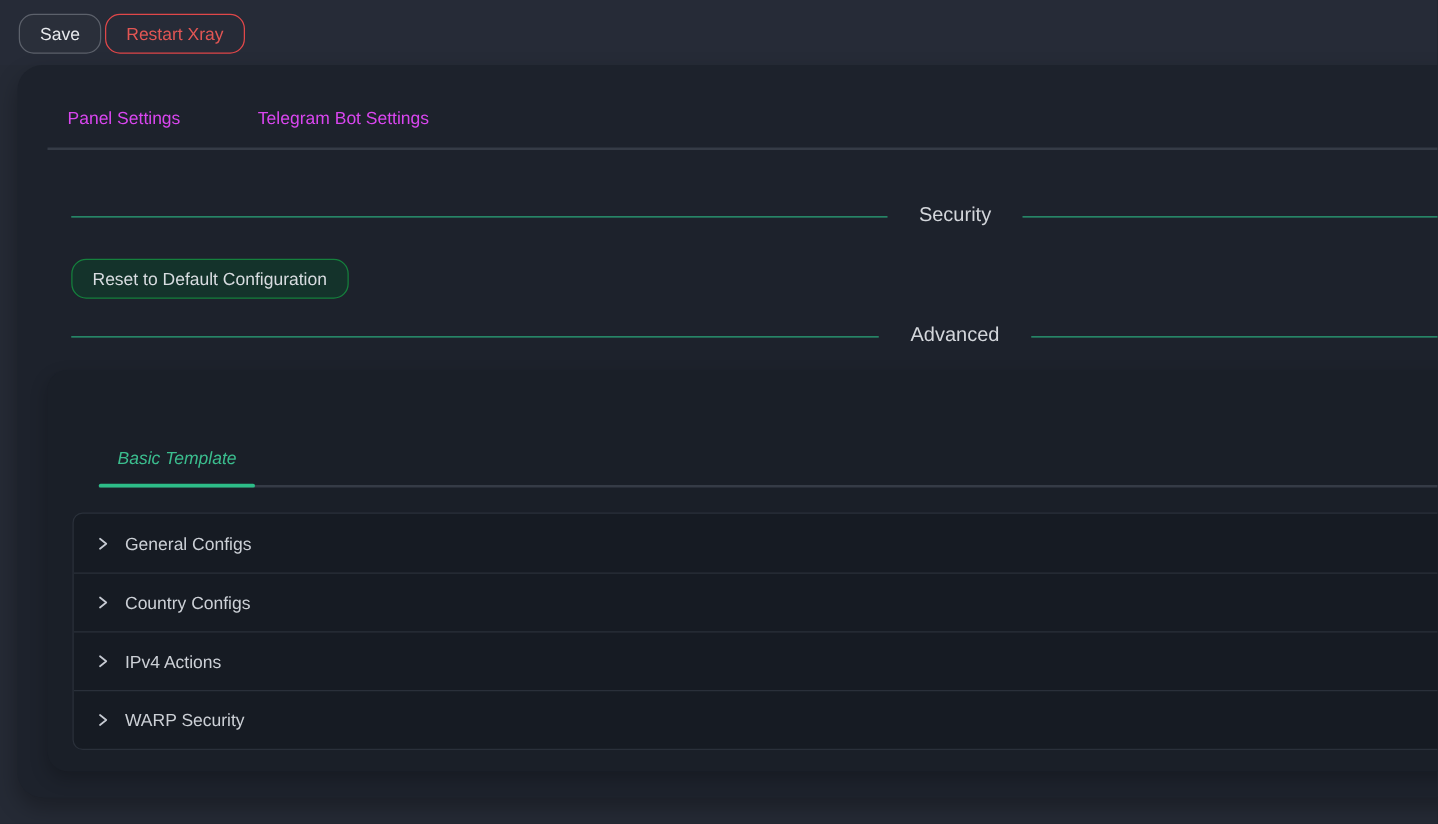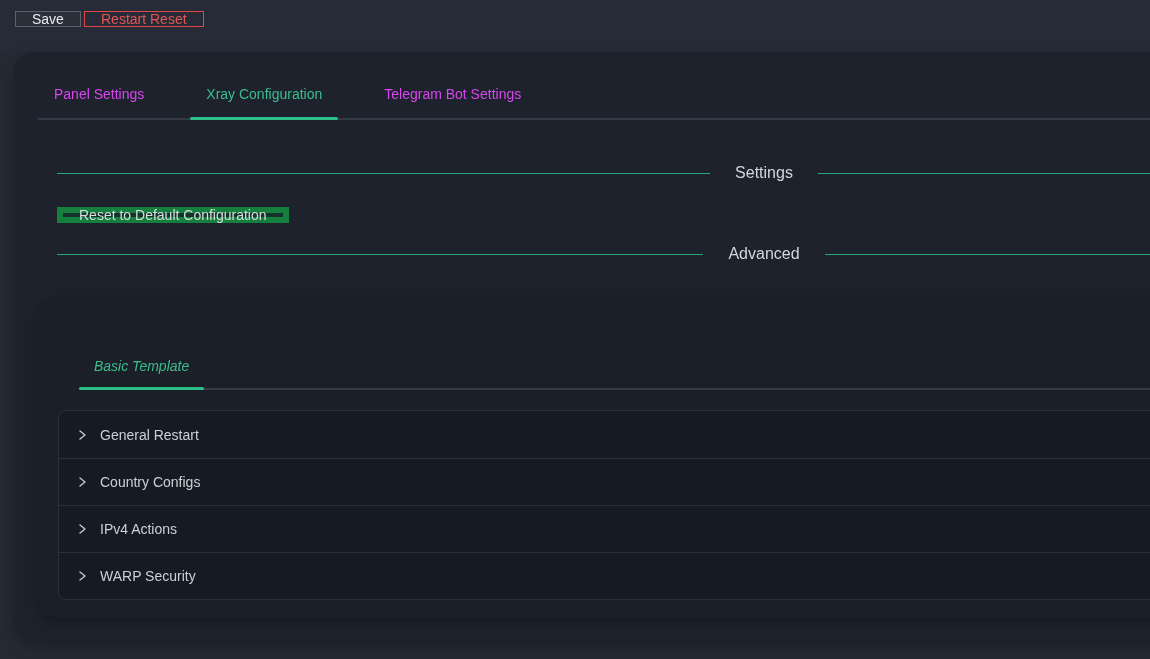--- a/index.html
+++ b/index.html
@@ -3,42 +3,42 @@
 <meta charset="utf-8">
 <style>
   :root{
     --accent-green:#2dbd88;
     --accent-red:#e04749;
   }
   *{margin:0;padding:0;box-sizing:border-box;}
   html,body{width:1150px;height:659px;overflow:hidden;background:#252a35;
     font-family:"Liberation Sans",sans-serif;position:relative;}
   .topbar{height:52px;width:1150px;background:#262b37;position:relative;}
-  .btn{display:inline-flex;align-items:center;height:16px;padding:0 16px;
-    border-radius:0;font-size:14px;cursor:pointer;background:transparent;
+  .btn{display:inline-flex;align-items:center;height:32px;padding:0 16px;
+    border-radius:12px;font-size:14px;cursor:pointer;background:transparent;
     font-family:"Liberation Sans",sans-serif;}
   .btn-save{position:absolute;left:15px;top:11px;background:#2a2f3a;
     border:1px solid #5c616b;color:#e8eaee;}
   .btn-restart{position:absolute;left:84px;top:11px;border:1px solid var(--accent-red);
     color:#e25654;background:transparent;}
   .card{position:absolute;left:14px;top:52px;width:1500px;height:586px;
     background:#1d222c;border-radius:20px;box-shadow:0 8px 18px rgba(0,0,0,.28);}
   
   .tabs{display:flex;gap:30px;margin:0 24px;border-bottom:2px solid #353b46;}
   .tab{padding:34px 16px 16px;font-size:14px;color:#d946ef;position:relative;cursor:pointer;white-space:nowrap;}
   .tab.active{color:#3bbd8e;}
   .tab.active::after{content:"";position:absolute;left:0;right:0;bottom:-2px;height:3px;
     background:var(--accent-green);border-radius:2px;}
   
   .pane{margin:0 43px;}
   .divider{display:flex;align-items:center;height:22px;}
   .divider .line{flex:1;height:1px;background:var(--accent-green);opacity:.85;}
   .divider-text{padding:0 25px;font-size:16px;color:#d3d6db;}
   .divider-actions{margin-top:42px;}
-  .btn-reset{margin-top:23px;background:#14332b;border:6px solid #15803d;color:#d8dce0;}
+  .btn-reset{margin-top:23px;background:#14332b;border:1px solid #15803d;color:#d8dce0;}
   .divider-templates{margin-top:19px;}
   
   .inner-card{position:absolute;left:24px;top:244px;width:1452px;height:321px;
     background:#1a1f28;border-radius:16px;box-shadow:0 6px 14px rgba(0,0,0,.22);}
   .inner-tabs{display:flex;gap:30px;margin:0 41px;border-bottom:2px solid #353b46;}
   .inner-tab{padding:62px 15px 14px;font-size:14px;color:#ced2d8;position:relative;cursor:pointer;white-space:nowrap;font-style:italic;}
   .inner-tab.active{color:#3bbd8e;}
   .inner-tab.active::after{content:"";position:absolute;left:0;right:0;bottom:-2px;height:3px;
     background:var(--accent-green);border-radius:2px;}
   .accordion{margin:20px 20px 0;background:#161b23;border:1px solid #2a303a;
@@ -47,36 +47,35 @@
     border-top:1px solid #2a303a;cursor:pointer;}
   .acc-row:first-child{border-top:none;}
   .chev{display:inline-flex;color:#c6cad2;}
   .acc-label{font-size:14px;color:#ccd0d6;}
 </style>
 </head>
 <body>
 
 <div class="topbar">
   <button class="btn btn-save">Save</button>
-  <button class="btn btn-restart">Restart Reset</button>
+  <button class="btn btn-restart">Restart Xray</button>
 </div>
 
 <div class="card">
 
   <div class="tabs">
     <div class="tab">Panel Settings</div>
-    <div class="tab active">Xray Configuration</div>
     <div class="tab">Telegram Bot Settings</div>
   </div>
 
   <div class="pane">
 
     <div class="divider divider-actions">
       <span class="line"></span>
-      <span class="divider-text">Settings</span>
+      <span class="divider-text">Security</span>
       <span class="line"></span>
     </div>
 
     <button class="btn btn-reset">Reset to Default Configuration</button>
 
     <div class="divider divider-templates">
       <span class="line"></span>
       <span class="divider-text">Advanced</span>
       <span class="line"></span>
     </div>
@@ -89,21 +88,21 @@
       <div class="inner-tab active">Basic Template</div>
     </div>
 
     <div class="accordion">
       <div class="acc-row">
         <span class="chev">
           <svg width="12" height="12" viewBox="0 0 12 12">
               <path d="M4 2l5 4-5 4" fill="none" stroke="currentColor" stroke-width="1.4" stroke-linecap="round" stroke-linejoin="round"></path>
             </svg>
         </span>
-        <span class="acc-label">General Restart</span>
+        <span class="acc-label">General Configs</span>
       </div>
       <div class="acc-row">
         <span class="chev">
           <svg width="12" height="12" viewBox="0 0 12 12">
               <path d="M4 2l5 4-5 4" fill="none" stroke="currentColor" stroke-width="1.4" stroke-linecap="round" stroke-linejoin="round"></path>
             </svg>
         </span>
         <span class="acc-label">Country Configs</span>
       </div>
       <div class="acc-row">

